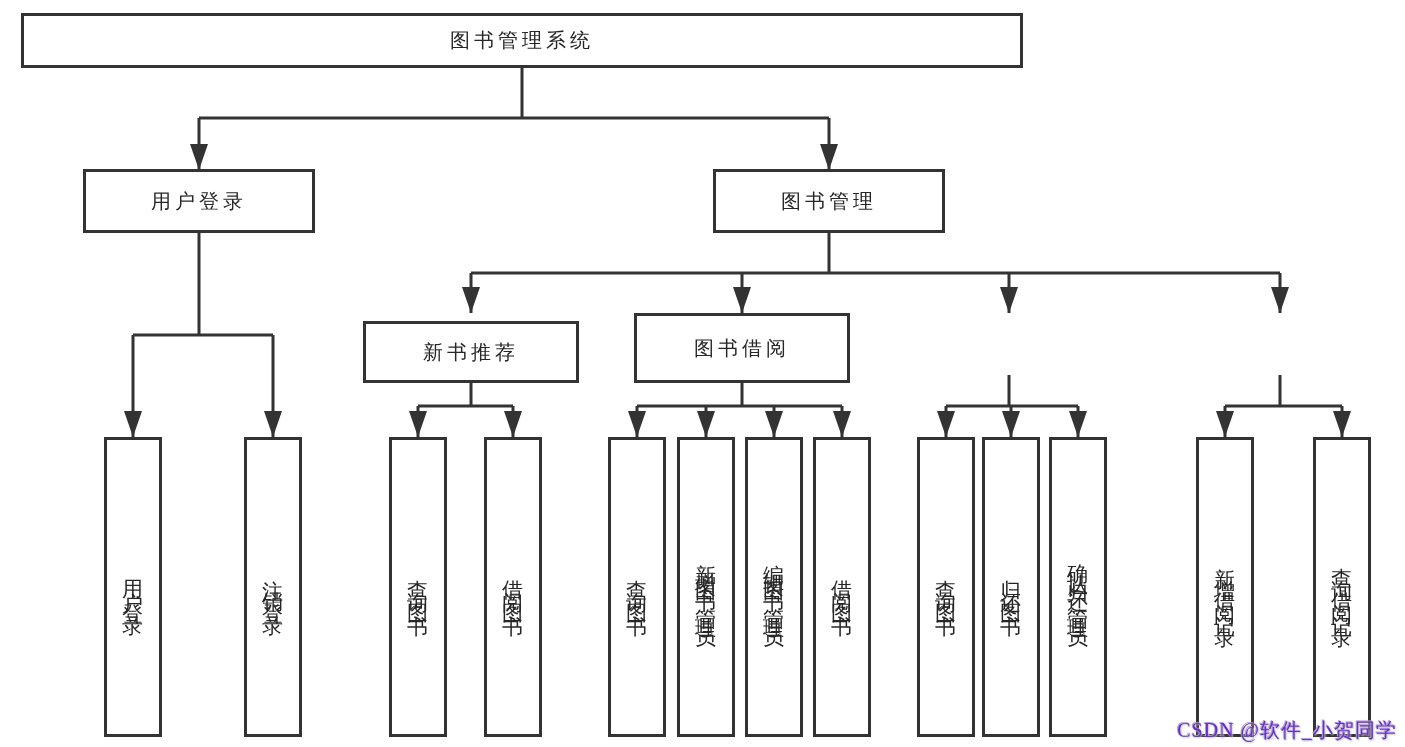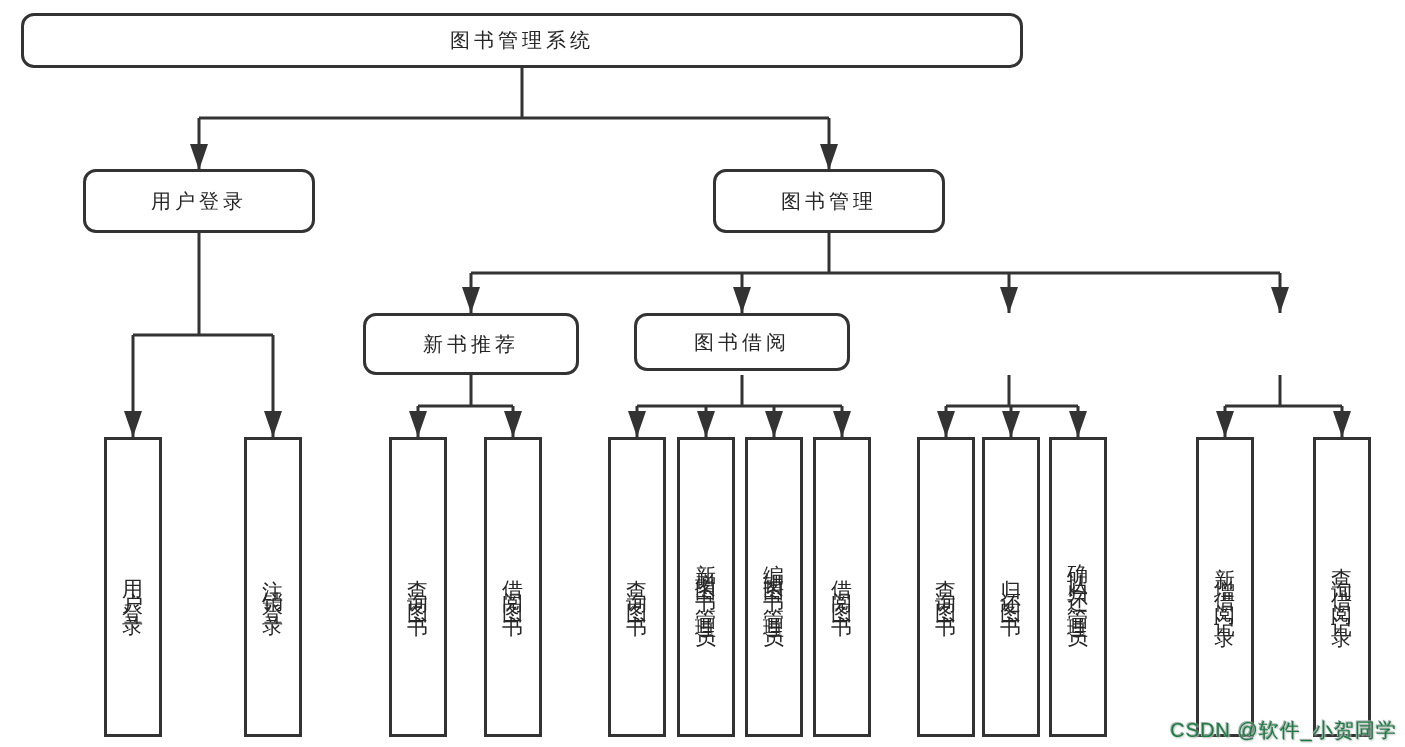--- a/index.html
+++ b/index.html
@@ -20,21 +20,20 @@
     border:3px solid #333333;
     display:flex;
     align-items:center;
     justify-content:center;
     color:#262626;
   }
   .box.h{
     font-size:20px;
     letter-spacing:4px;
     white-space:nowrap;
-    border-radius:13px;
   }
   .box.lv1{font-size:20px;}
   .box.v{
     width:58px;
     top:437px;
     height:300px;
   }
   .box.v .vtext{
     writing-mode:vertical-rl;
     text-orientation:mixed;
@@ -45,24 +44,25 @@
   }
   .box.v.long .vtext{
     letter-spacing:9px;
   }
   .watermark{
     position:absolute;
     right:8px;
     bottom:3px;
     font-size:20px;
     letter-spacing:1px;
-    color:#15803d;
+    color:#6d28d9;
     text-shadow:-1px -1px 0 #a9a9af, 1px 1px 2px #c4c4ca, 0 0 2px #b5b5bb;
     white-space:nowrap;
     pointer-events:none;
+    font-family:Liberation Serif, serif;
   }
 </style>
 </head>
 <body>
 
 <div class="canvas">
 
   <svg class="wires" width="1405" height="747" viewBox="0 0 1405 747" aria-hidden="true">
     <path d="
       M522 68 V118 M199 118 H829 M199 118 V170 M829 118 V170
@@ -93,22 +93,22 @@
       <polygon points="1216,411 1234,411 1225,437"></polygon>
       <polygon points="1333,411 1351,411 1342,437"></polygon>
     </g>
   </svg>
 
   <div class="box h lv1" style="left:21px;top:13px;width:1002px;height:55px">图书管理系统</div>
 
   <div class="box h" style="left:83px;top:169px;width:232px;height:64px">用户登录</div>
   <div class="box h" style="left:713px;top:169px;width:232px;height:64px">图书管理</div>
 
-  <div class="box h" style="left:363px;top:313px;width:216px;height:62px">新书推荐</div>
-  <div class="box h" style="left:634px;top:313px;width:216px;height:58px">图书借阅</div>
+  <div class="box h" style="left:363px;top:321px;width:216px;height:62px">新书推荐</div>
+  <div class="box h" style="left:634px;top:313px;width:216px;height:70px">图书借阅</div>
 
   <div class="box v" style="left:104px">
     <span class="vtext">用户登录</span>
   </div>
   <div class="box v" style="left:244px">
     <span class="vtext">注销登录</span>
   </div>
   <div class="box v" style="left:389px">
     <span class="vtext">查询图书</span>
   </div>

